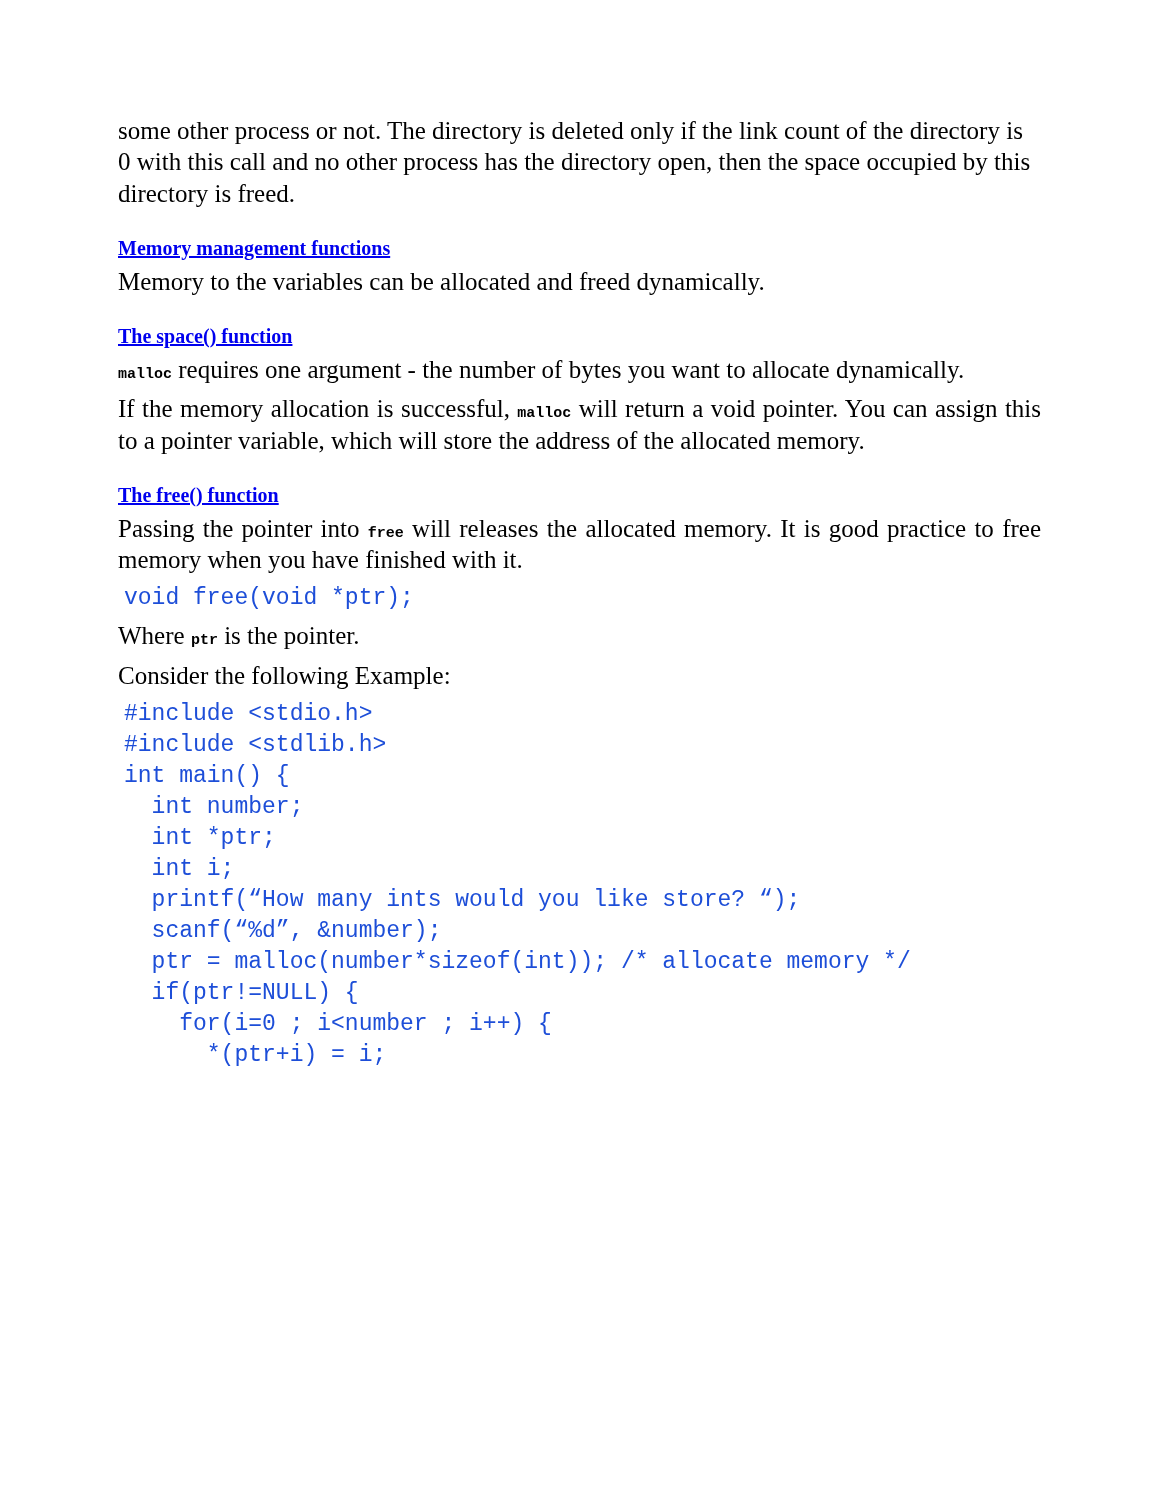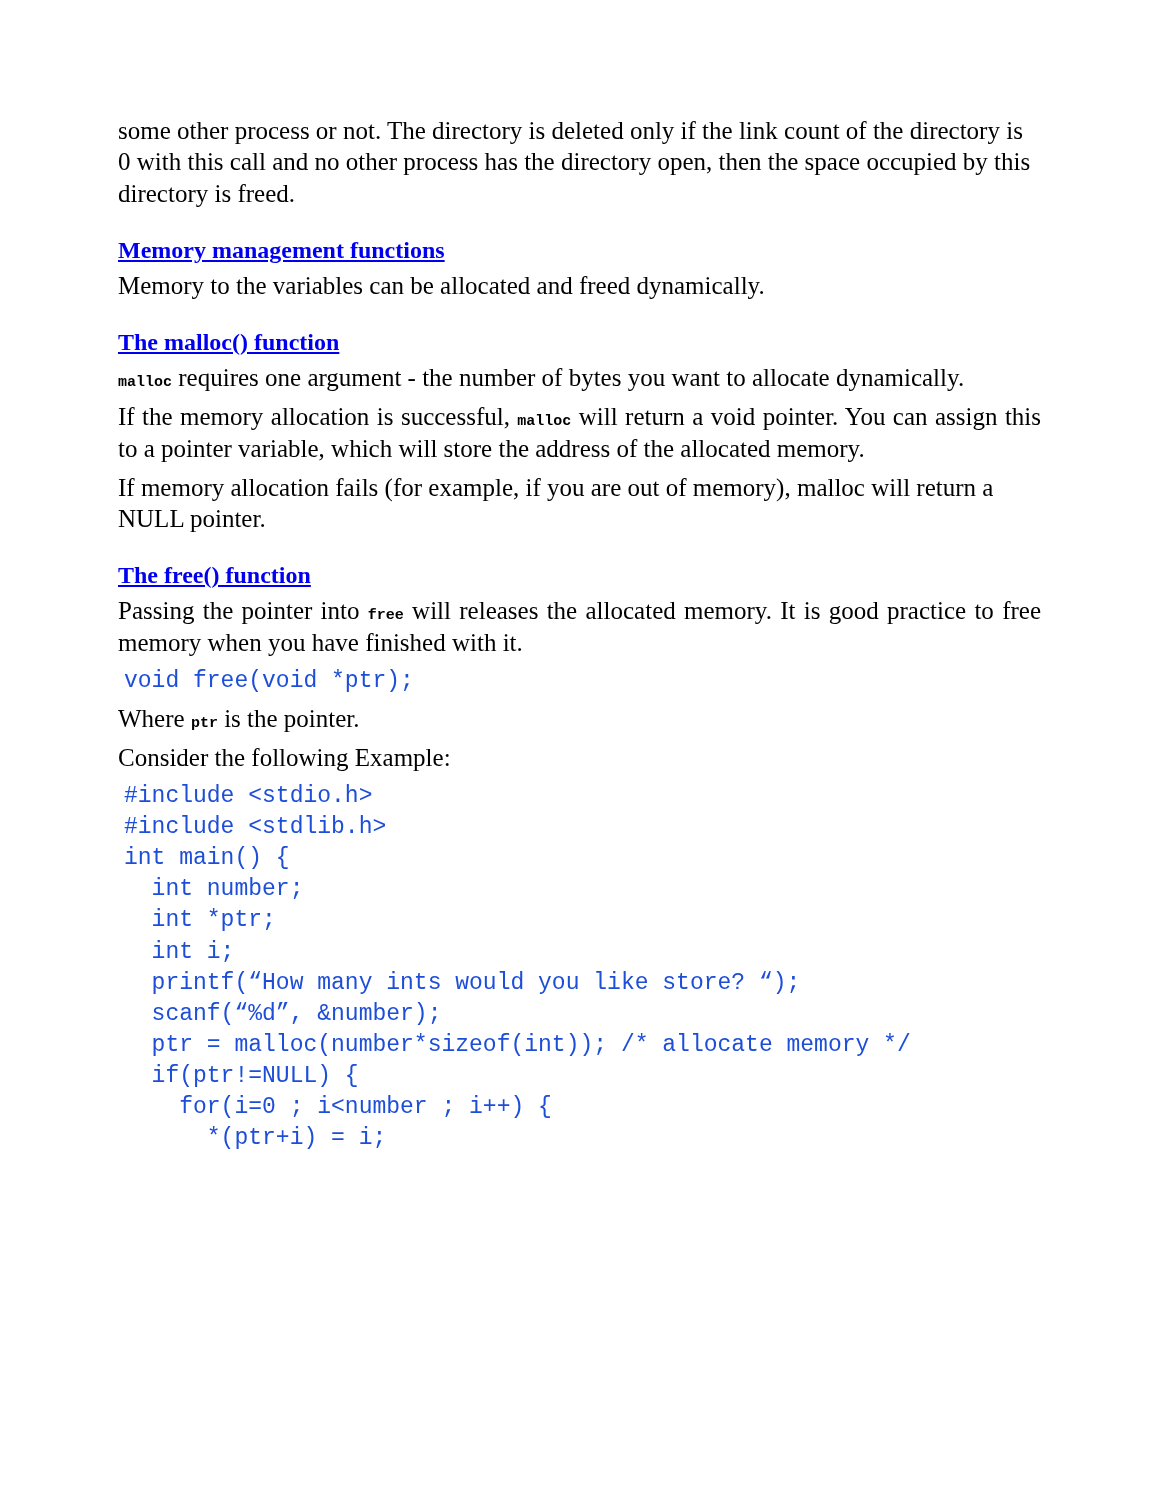--- a/index.html
+++ b/index.html
@@ -19,21 +19,21 @@
   .para {
     font-size: 25px;
     line-height: 1.25;
     margin: 0 0 8px 0;
   }
   .para.justify {
     text-align: justify;
   }
   h2.section-heading {
     margin: 28px 0 6px 0;
-    font-size: 24px;
+    font-size: 20px;
     font-weight: bold;
   }
   h2.section-heading a {
     color: #0000ee;
     text-decoration: underline;
   }
   .code-inline {
     font-family: "Courier New", Courier, monospace;
     font-weight: bold;
     font-size: 15px;
@@ -53,29 +53,28 @@
 <div class="page">
 
   <p class="para">some other process or not. The directory is deleted only if the link count of the directory is 0 with this call and no other process has the directory open, then the space occupied by this directory is freed.</p>
 
   <h2 class="section-heading">
     <a href="#">Memory management functions</a>
   </h2>
   <p class="para">Memory to the variables can be allocated and freed dynamically.</p>
 
   <h2 class="section-heading">
-    <a href="#">The malloc() function</a>
+    <a href="#">The space() function</a>
   </h2>
   <p class="para justify">
     <span class="code-inline">malloc</span><span> requires one argument - the number of bytes you want to allocate dynamically.</span>
   </p>
   <p class="para justify">
     <span>If the memory allocation is successful, </span><span class="code-inline">malloc</span><span> will return a void pointer. You can assign this to a pointer variable, which will store the address of the allocated memory.</span>
   </p>
-  <p class="para">If memory allocation fails (for example, if you are out of memory), malloc will return a NULL pointer.</p>
 
   <h2 class="section-heading">
     <a href="#">The free() function</a>
   </h2>
   <p class="para justify">
     <span>Passing the pointer into </span><span class="code-inline">free</span><span> will releases the allocated memory. It is good practice to free memory when you have finished with it.</span>
   </p>
   <div class="codeblock">void free(void *ptr);</div>
   <p class="para">
     <span>Where </span><span class="code-inline">ptr</span><span> is the pointer.</span>

